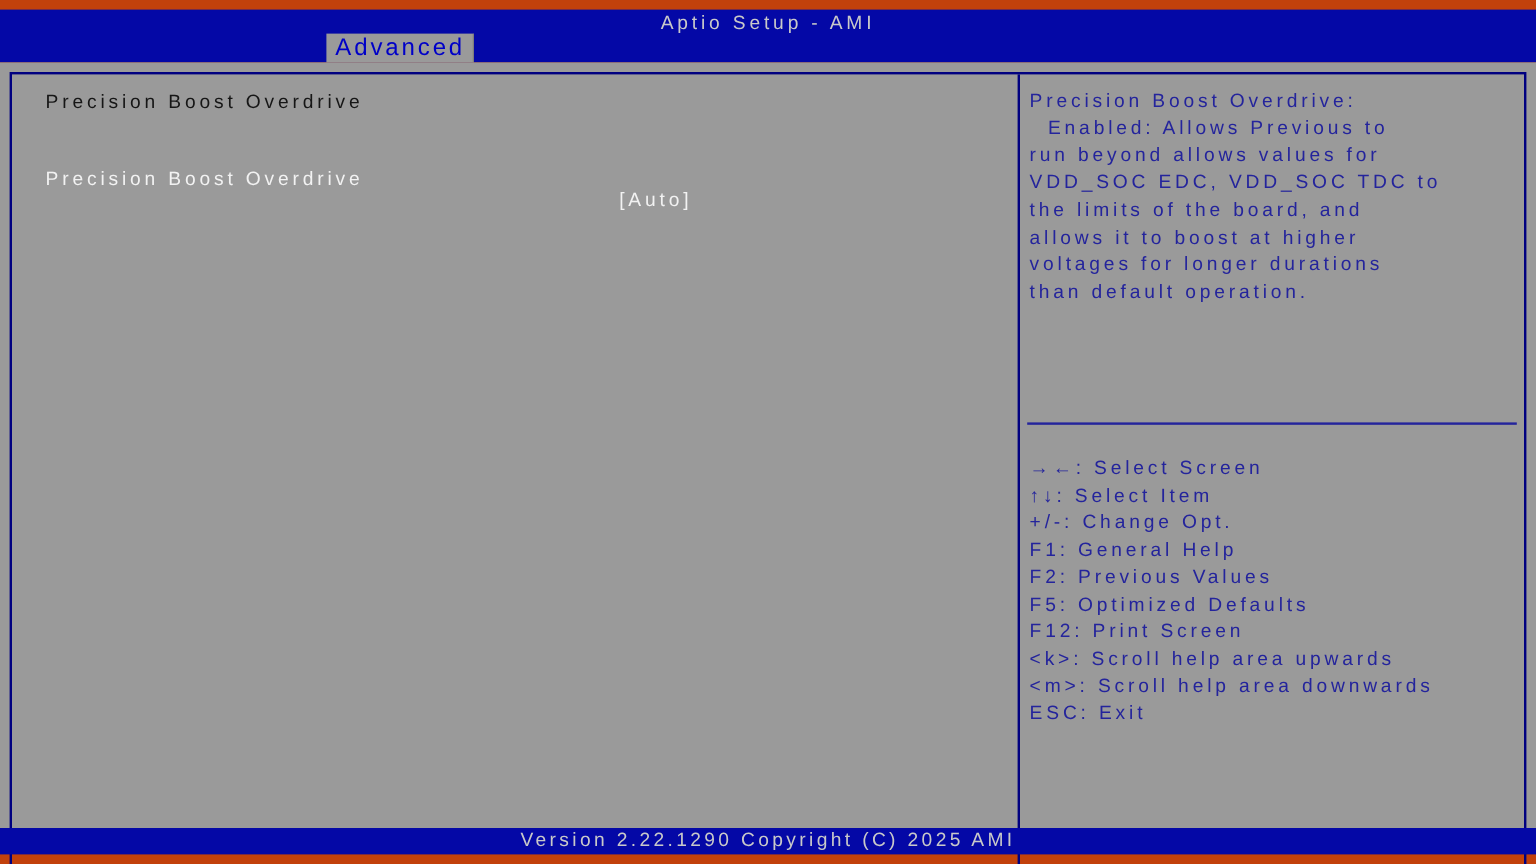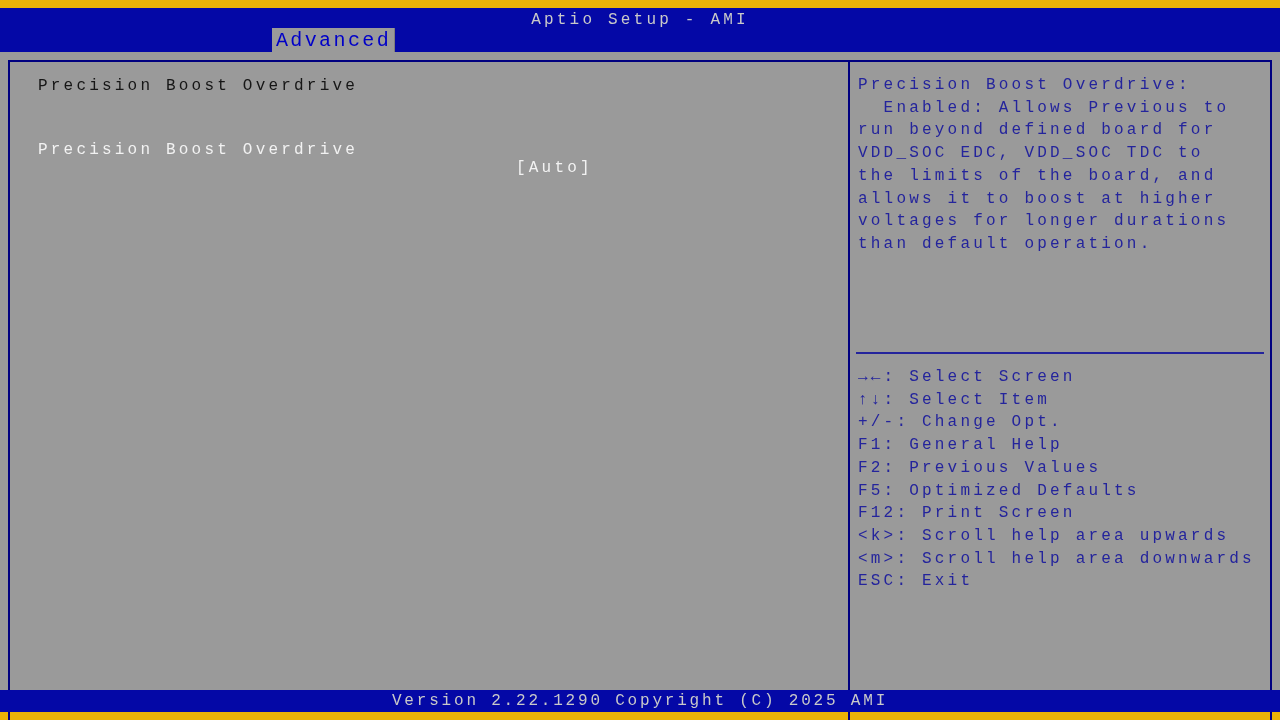--- a/index.html
+++ b/index.html
@@ -1,18 +1,18 @@
 <!DOCTYPE html>
 <html style="--header-blue: #0408a6; --body-gray: #9a9a9a; --panel-border: #000080; --help-text: #24249c; --title-text: #c9c9c9; --tab-text: #0000c8; --item-selected-text: #f2f2f2; --section-text: #161616;"><head>
 <meta charset="utf-8">
 <style>
   html,body { margin:0; padding:0; background:#000; }
   .screen {
-    position:relative; width:1280px; height:720px; background:#eab308;
-    font-family:Liberation Mono, monospace; overflow:hidden;
+    position:relative; width:1280px; height:720px; background:#c2410c;
+    font-family:Liberation Sans, sans-serif; overflow:hidden;
     -webkit-font-smoothing:none;
   }
   
   .titlebar {
     position:absolute; left:0; top:8px; width:1280px; height:44px;
     background:var(--header-blue,#0408a6);
   }
   .app-title {
     position:absolute; top:3px; left:0; width:100%; text-align:center;
     color:var(--title-text,#c9c9c9); font-size:16px; letter-spacing:3.2px;
@@ -55,21 +55,21 @@
   .help-text {
     position:absolute; left:8px; top:12px;
     color:var(--help-text,#24249c); font-size:16px; letter-spacing:3.2px;
   }
   .help-text div, .legend div { line-height:22.7px; white-space:pre; }
   .help-divider {
     position:absolute; left:6px; top:290px; width:408px; height:2px;
     background:var(--help-text,#24249c);
   }
   .legend {
-    position:absolute; left:8px; top:304px;
+    position:absolute; left:8px; top:318px;
     color:var(--help-text,#24249c); font-size:16px; letter-spacing:3.2px;
   }
   
   .footer {
     position:absolute; left:0; top:690px; width:1280px; height:22px;
     background:var(--header-blue,#0408a6);
     display:flex; align-items:center; justify-content:center;
   }
   .footer div {
     color:var(--title-text,#c9c9c9); font-size:16px; letter-spacing:2.8px; white-space:pre;
@@ -95,21 +95,21 @@
           <span class="item-value">[Auto]</span>
         </div>
       </div>
 
       <div class="pane-divider"></div>
 
       <div class="right-pane">
         <div class="help-text">
           <div>Precision Boost Overdrive:</div>
           <div>  Enabled: Allows Previous to</div>
-          <div>run beyond defined board for</div>
+          <div>run beyond allows values for</div>
           <div>VDD_SOC EDC, VDD_SOC TDC to</div>
           <div>the limits of the board, and</div>
           <div>allows it to boost at higher</div>
           <div>voltages for longer durations</div>
           <div>than default operation.</div>
         </div>
         <div class="help-divider"></div>
         <div class="legend">
           <div>→←: Select Screen</div>
           <div>↑↓: Select Item</div>

